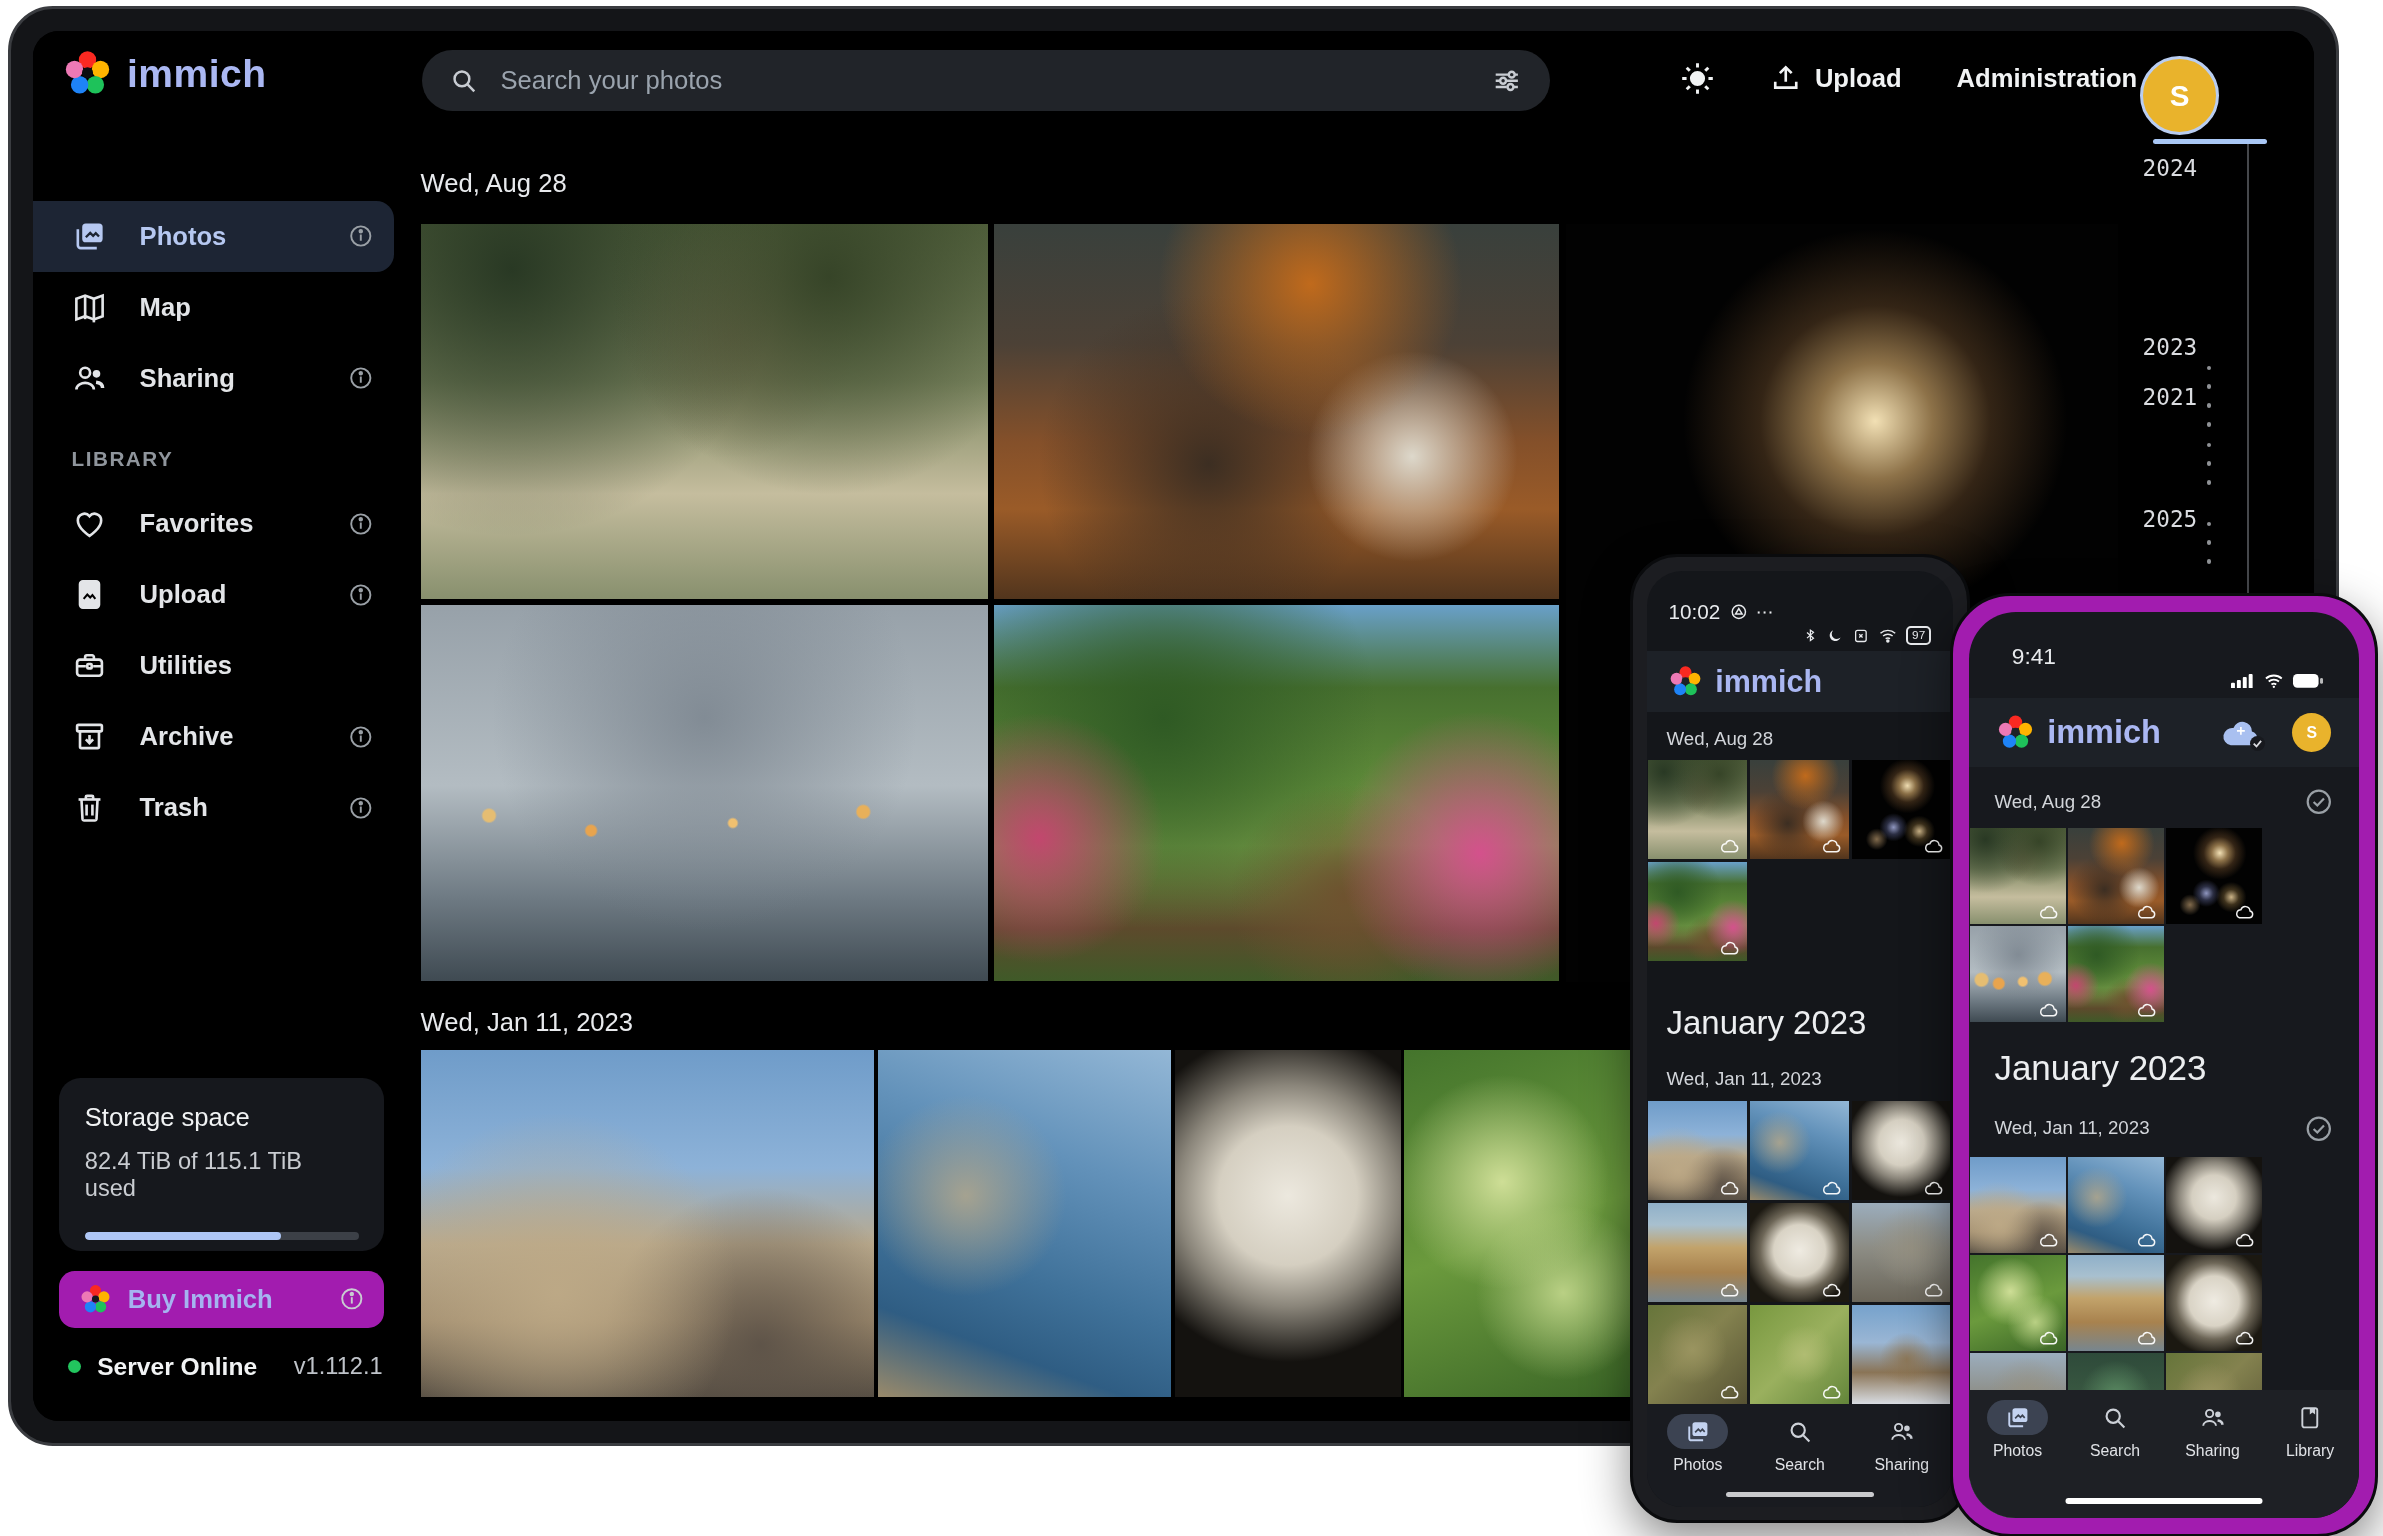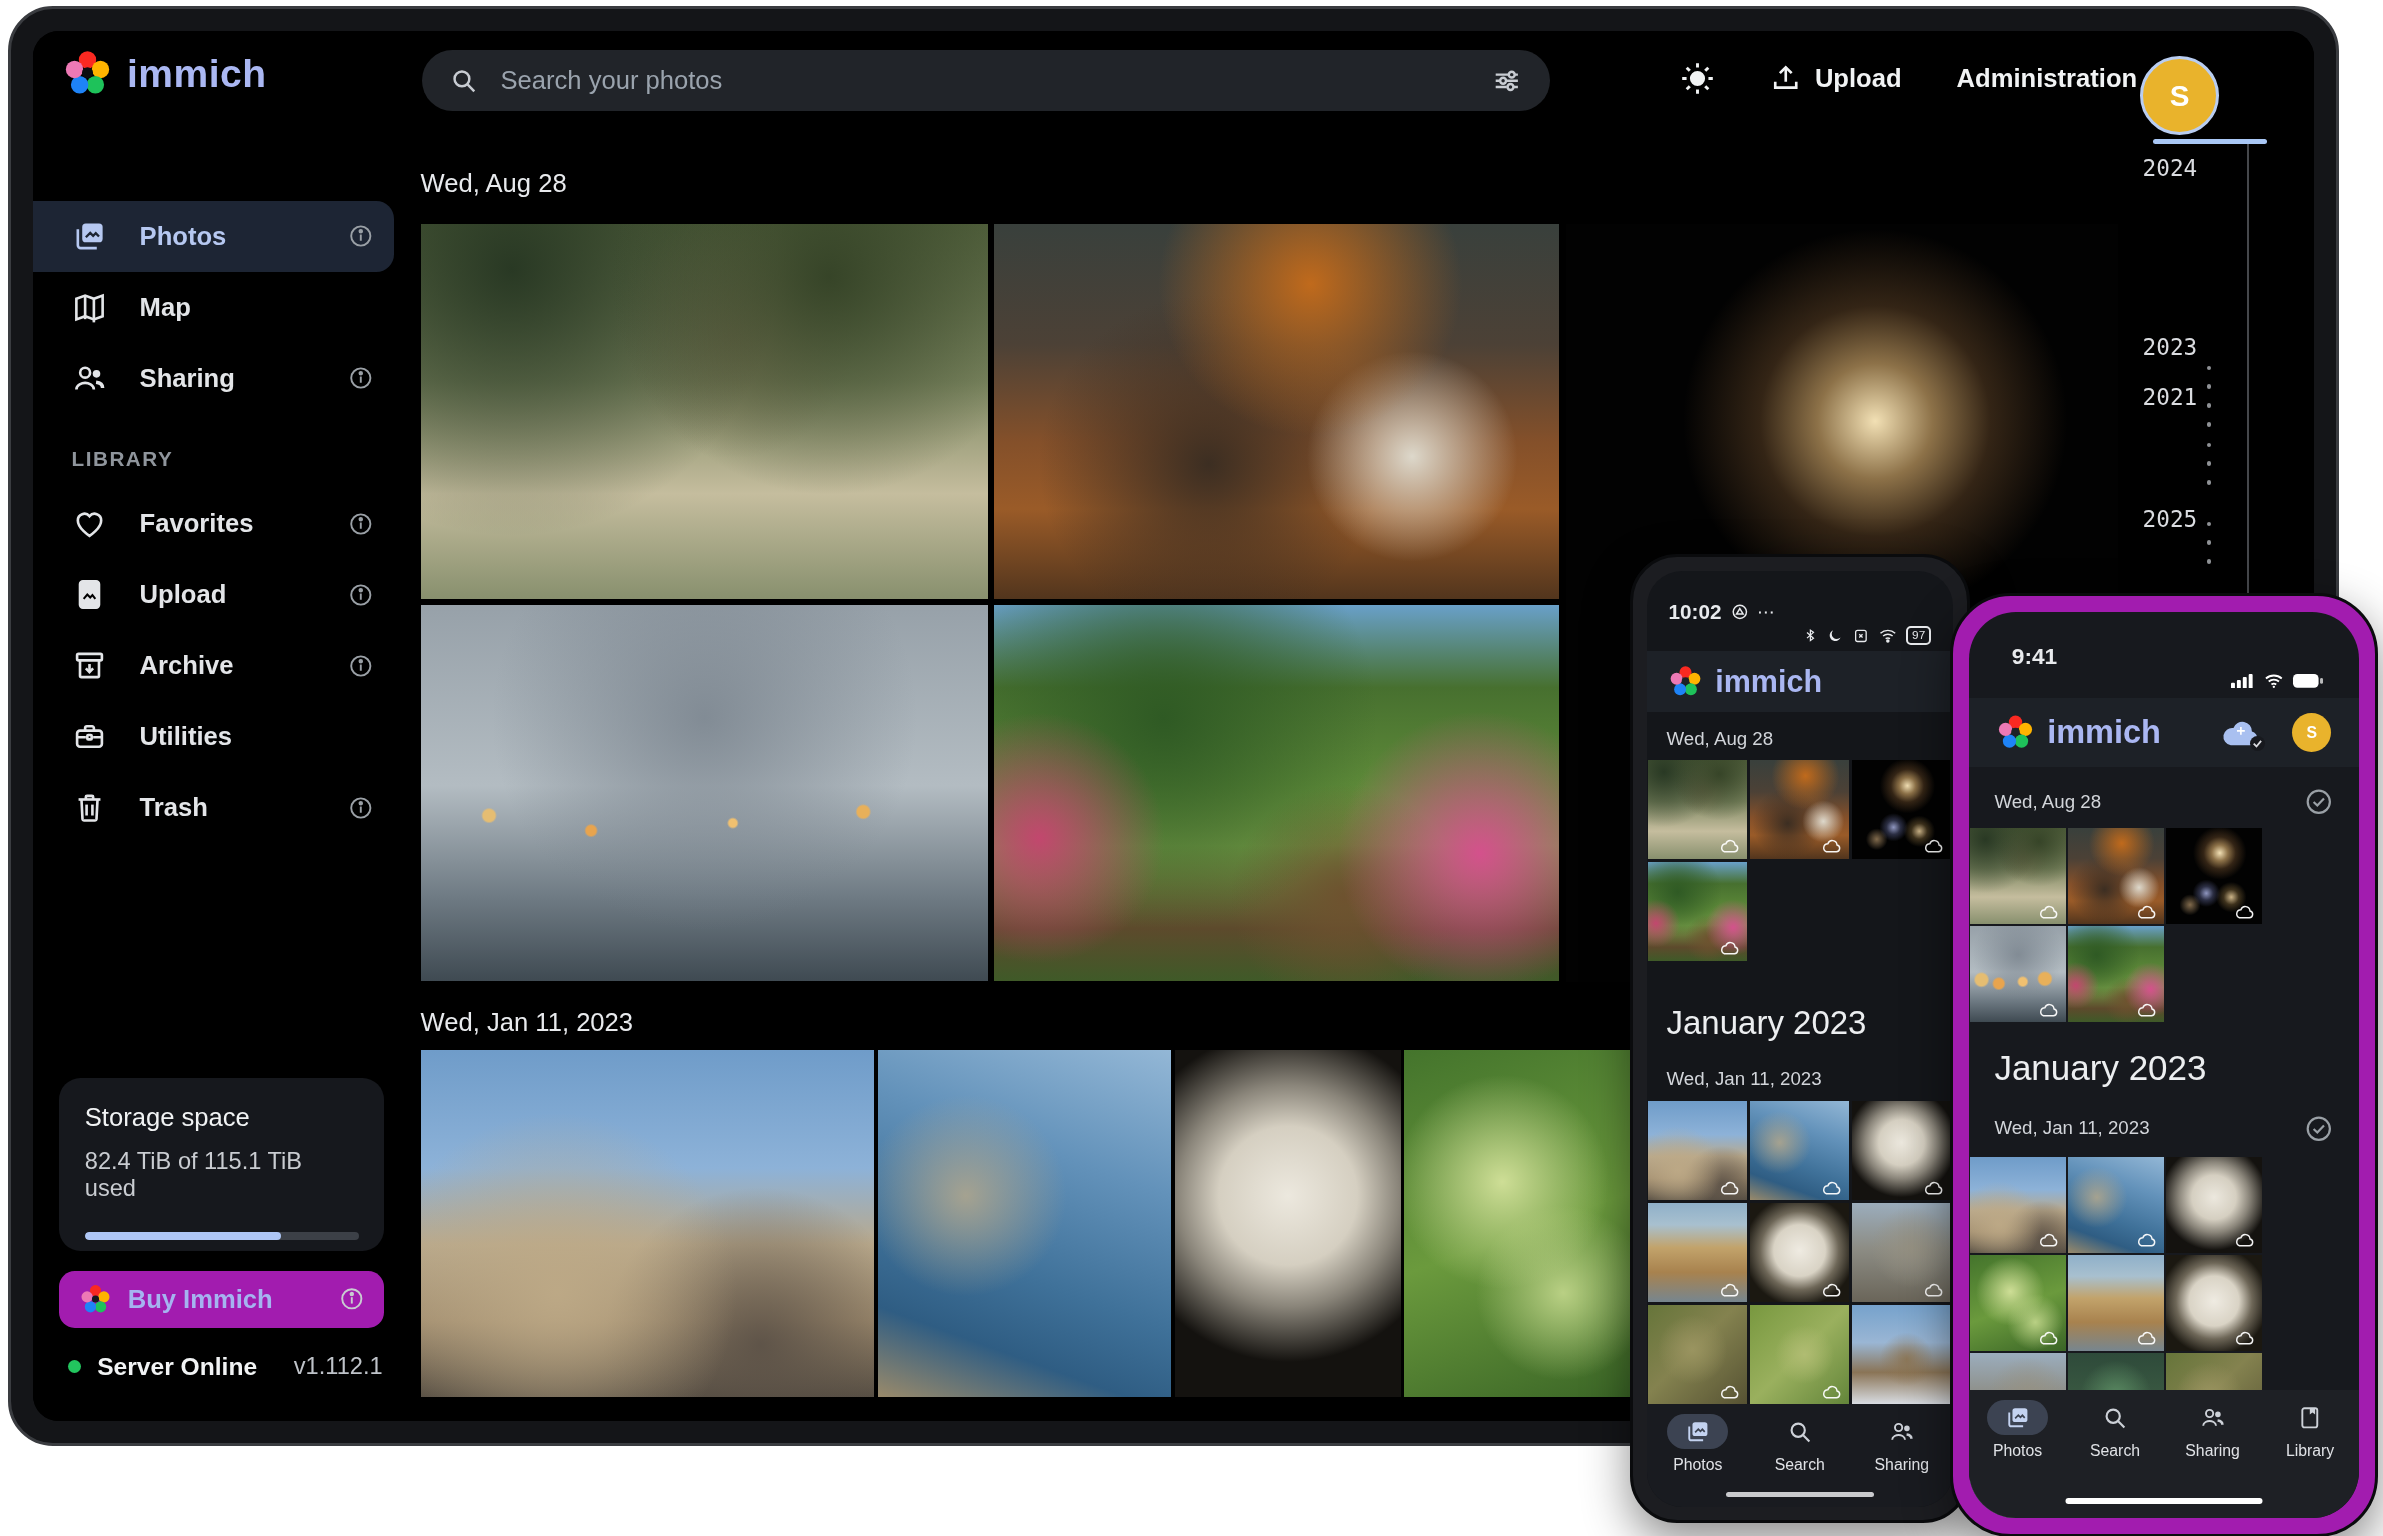--- a/index.html
+++ b/index.html
@@ -105,21 +105,21 @@
   
   .tl-handle{position:absolute;width:114px;height:5.9px;border-radius:3px;background:#a9c7f5;}
   .tl-line{position:absolute;width:2px;background:#46484c;}
   .tl-year{position:absolute;font-family:"DejaVu Sans Mono",monospace;font-size:22.7px;color:#dadce0;}
   .tl-dot{width:4.9px;height:4.9px;border-radius:50%;background:#8f9296;margin:0 0 13.8px 0;}
   .tl-dots{position:absolute;display:flex;flex-direction:column;align-items:center;}
   
   .phone{position:absolute;background:#1c1d21;border:3px solid #0a0b0d;box-shadow:0 17.7px 47px rgba(0,0,0,.45);}
   .p-screen{position:absolute;overflow:hidden;background:#14161a;}
   .p-status{display:flex;align-items:center;padding:7.9px 21.7px 0 21.7px;color:#e8eaed;}
-  .p-time{font-size:20.7px;font-weight:700;text-align:center;}
+  .p-time{font-size:20.7px;font-weight:400;text-align:center;}
   .p-sticons{margin-left:auto;display:flex;align-items:center;gap:9.9px;color:#e8eaed;margin-top:47px;}
   .p-header{display:flex;align-items:center;gap:11.8px;padding:0 21.7px;background:#1d2127;height:61px;}
   .p-header .p-brand{font-size:30.5px;font-weight:bold;color:#aab7f2;}
   .p-date{font-size:18.7px;color:#d2d5da;padding:0 19.7px;display:flex;align-items:center;}
   .p-month{font-size:33px;font-weight:500;color:#eceef0;padding:0 19.7px;}
   .p-grid{display:flex;flex-wrap:wrap;gap:3px;padding:0 1px;}
   .thumb{position:relative;}
   .badge{position:absolute;right:5.9px;bottom:4.9px;opacity:.95;}
   .p-nav{position:absolute;left:0;right:0;display:flex;justify-content:space-around;align-items:flex-start;
          background:#191b20;padding-top:9.9px;}
@@ -284,45 +284,45 @@
         <svg width="25.6" height="25.6" viewBox="0 0 24 24" fill="none" stroke="currentColor" stroke-width="1.8">
           <circle cx="12" cy="12" r="9"></circle>
               <line x1="12" y1="10.5" x2="12" y2="16.5"></line>
               <circle cx="12" cy="7.5" r="1.2" fill="currentColor"></circle>
         </svg>
       </span>
     </div>
     <div class="nav-item">
       <span>
         <svg width="35" height="35" viewBox="0 0 24 24" fill="none" stroke="#e3e5e8" stroke-width="1.8">
+          <rect x="3.5" y="8" width="17" height="11" rx="2"></rect>
+              <path d="M9 8V6.2A1.2 1.2 0 0 1 10.2 5h3.6A1.2 1.2 0 0 1 15 6.2V8"></path>
+          <path d="M3.5 12.5h6m5 0h6"></path>
+              <rect x="10.5" y="11" width="3" height="3" rx=".6"></rect>
+        </svg>
+      </span>
+      <span class="nav-label">Utilities</span>
+    </div>
+    <div class="nav-item">
+      <span>
+        <svg width="35" height="35" viewBox="0 0 24 24" fill="none" stroke="#e3e5e8" stroke-width="1.8">
           <rect x="3.5" y="4" width="17" height="4.5" rx="1"></rect>
               <path d="M5.5 8.5V19a1 1 0 0 0 1 1h11a1 1 0 0 0 1-1V8.5"></path>
           <path d="M12 11v5.5"></path>
               <path d="M9.5 14 12 16.5 14.5 14"></path>
         </svg>
       </span>
       <span class="nav-label">Archive</span>
       <span class="nav-info">
         <svg width="25.6" height="25.6" viewBox="0 0 24 24" fill="none" stroke="currentColor" stroke-width="1.8">
           <circle cx="12" cy="12" r="9"></circle>
               <line x1="12" y1="10.5" x2="12" y2="16.5"></line>
               <circle cx="12" cy="7.5" r="1.2" fill="currentColor"></circle>
         </svg>
       </span>
-    </div>
-    <div class="nav-item">
-      <span>
-        <svg width="35" height="35" viewBox="0 0 24 24" fill="none" stroke="#e3e5e8" stroke-width="1.8">
-          <rect x="3.5" y="8" width="17" height="11" rx="2"></rect>
-              <path d="M9 8V6.2A1.2 1.2 0 0 1 10.2 5h3.6A1.2 1.2 0 0 1 15 6.2V8"></path>
-          <path d="M3.5 12.5h6m5 0h6"></path>
-              <rect x="10.5" y="11" width="3" height="3" rx=".6"></rect>
-        </svg>
-      </span>
-      <span class="nav-label">Utilities</span>
     </div>
     <div class="nav-item">
       <span>
         <svg width="35" height="35" viewBox="0 0 24 24" fill="none" stroke="#e3e5e8" stroke-width="1.8">
           <path d="M4.5 6.5h15"></path>
               <path d="M9.5 6.5V4.8A.8.8 0 0 1 10.3 4h3.4a.8.8 0 0 1 .8.8v1.7"></path>
           <path d="M6.5 6.5 7.2 20a1 1 0 0 0 1 .9h7.6a1 1 0 0 0 1-.9l.7-13.5"></path>
           <line x1="10" y1="10" x2="10" y2="17.5"></line>
               <line x1="14" y1="10" x2="14" y2="17.5"></line>
         </svg>

